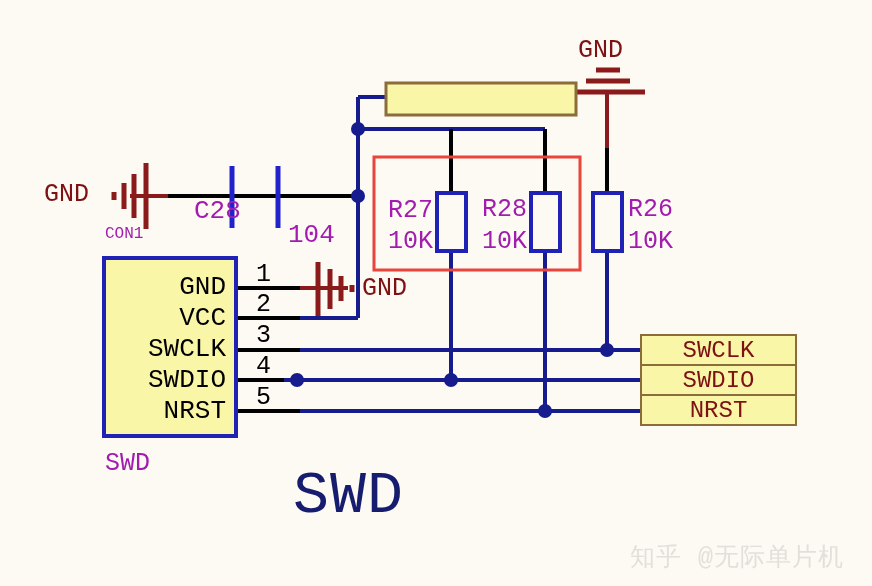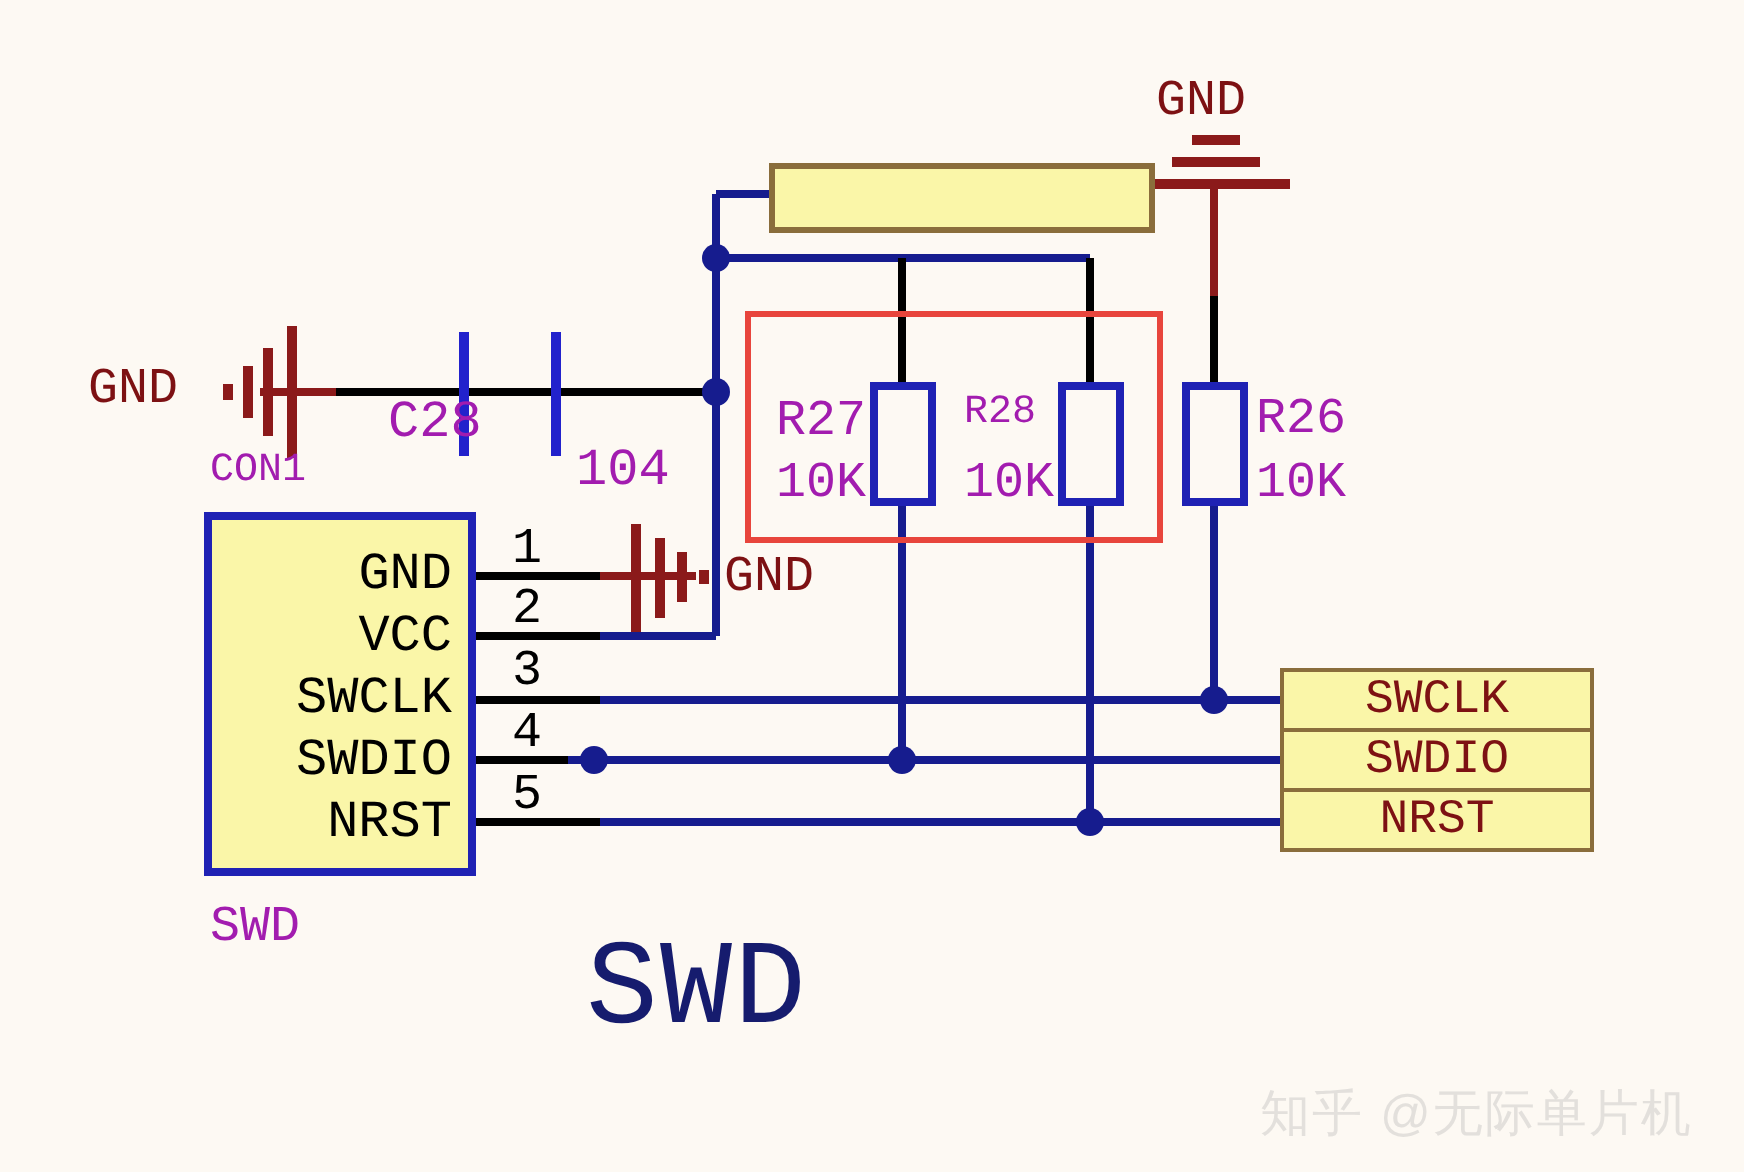--- a/index.html
+++ b/index.html
@@ -33,21 +33,21 @@
   .lbl-black { color: #000000; }
   .title-swd {
     font-size: 60px;
     color: #161c6e;
     letter-spacing: 1px;
   }
   .watermark {
     position: absolute;
     color: #e3e0dc;
     font-size: 25px;
-    font-family: Liberation Sans, sans-serif;
+    font-family: Liberation Mono, monospace;
     white-space: nowrap;
     letter-spacing: 1px;
   }
 </style>
 </head>
 <body>
 
 <div id="schematic-root">
 
   <svg id="schematic-svg" viewBox="0 0 872 586">
@@ -137,35 +137,35 @@
     <rect x="104" y="258" width="132" height="178" fill="#faf6a8" stroke="#1f22b4" stroke-width="4"></rect>
 
     <rect x="641" y="335" width="155" height="30" fill="#faf6a8" stroke="#8a6d3b" stroke-width="2"></rect>
     <rect x="641" y="365" width="155" height="30" fill="#faf6a8" stroke="#8a6d3b" stroke-width="2"></rect>
     <rect x="641" y="395" width="155" height="30" fill="#faf6a8" stroke="#8a6d3b" stroke-width="2"></rect>
 
   </svg>
 
   <div class="lbl lbl-dred" style="left:44px; top:182px; font-size:25px;">GND</div>
 
-  <div class="lbl lbl-blue" style="left:105px; top:226px; font-size:20px;">CON1</div>
+  <div class="lbl lbl-blue" style="left:105px; top:226px; font-size:16px;">CON1</div>
 
   <div class="lbl lbl-blue" style="left:194px; top:198px; font-size:26px;">C28</div>
 
   <div class="lbl lbl-blue" style="left:288px; top:198px; font-size:26px;margin-top:24px;">104</div>
 
   <div class="lbl lbl-dred" style="left:578px; top:38px; font-size:25px;">GND</div>
 
 
   <div class="lbl lbl-dred" style="left:362px; top:276px; font-size:25px;">GND</div>
 
   <div class="lbl lbl-blue" style="left:388px; top:198px; font-size:25px;">R27</div>
   <div class="lbl lbl-blue" style="left:388px; top:229px; font-size:25px;">10K</div>
 
-  <div class="lbl lbl-blue" style="left:482px; top:197px; font-size:20px;">R28</div>
+  <div class="lbl lbl-blue" style="left:482px; top:197px; font-size:25px;">R28</div>
   <div class="lbl lbl-blue" style="left:482px; top:229px; font-size:25px;">10K</div>
 
   <div class="lbl lbl-blue" style="left:628px; top:197px; font-size:25px;">R26</div>
   <div class="lbl lbl-blue" style="left:628px; top:229px; font-size:25px;">10K</div>
 
   <div class="lbl lbl-black" style="left:104px; top:274px; width:122px; text-align:right; font-size:26px;">GND</div>
   <div class="lbl lbl-black" style="left:104px; top:305px; width:122px; text-align:right; font-size:26px;">VCC</div>
   <div class="lbl lbl-black" style="left:104px; top:336px; width:122px; text-align:right; font-size:26px;">SWCLK</div>
   <div class="lbl lbl-black" style="left:104px; top:367px; width:122px; text-align:right; font-size:26px;">SWDIO</div>
   <div class="lbl lbl-black" style="left:104px; top:398px; width:122px; text-align:right; font-size:26px;">NRST</div>

